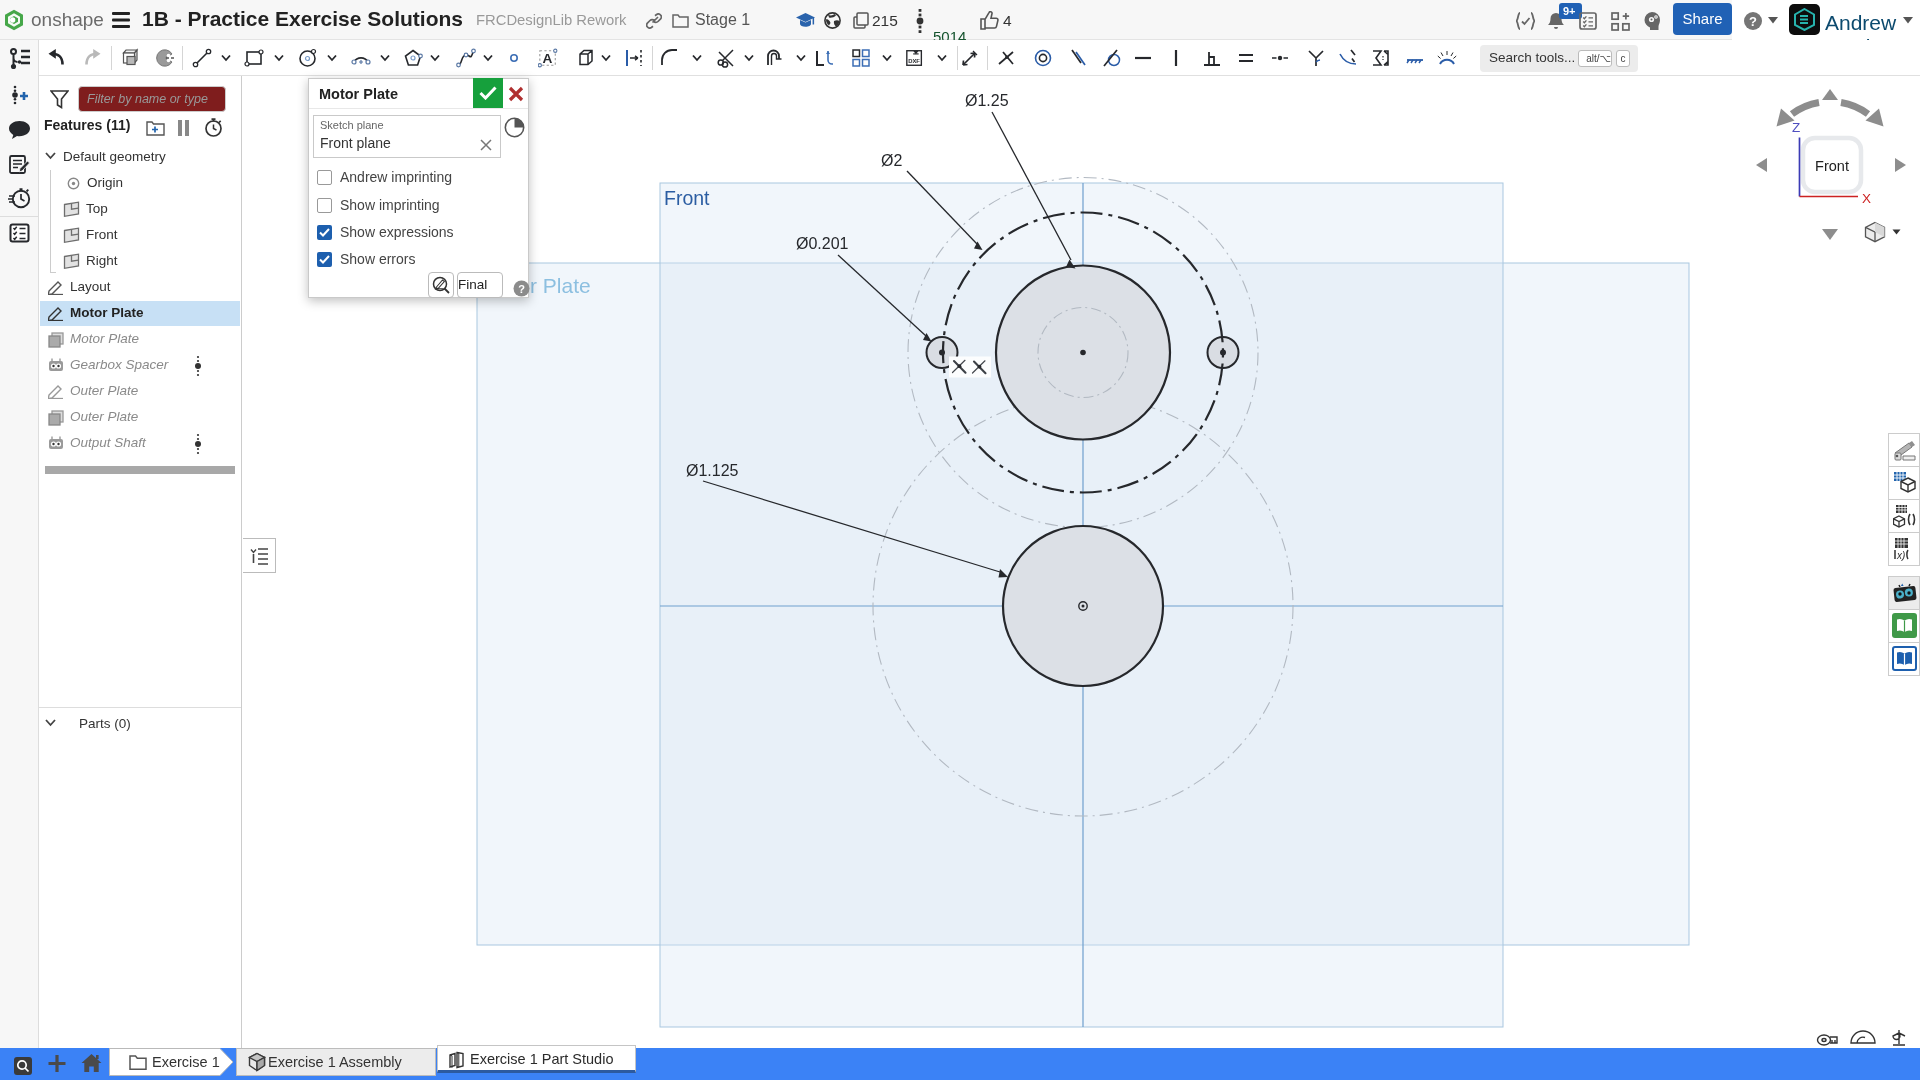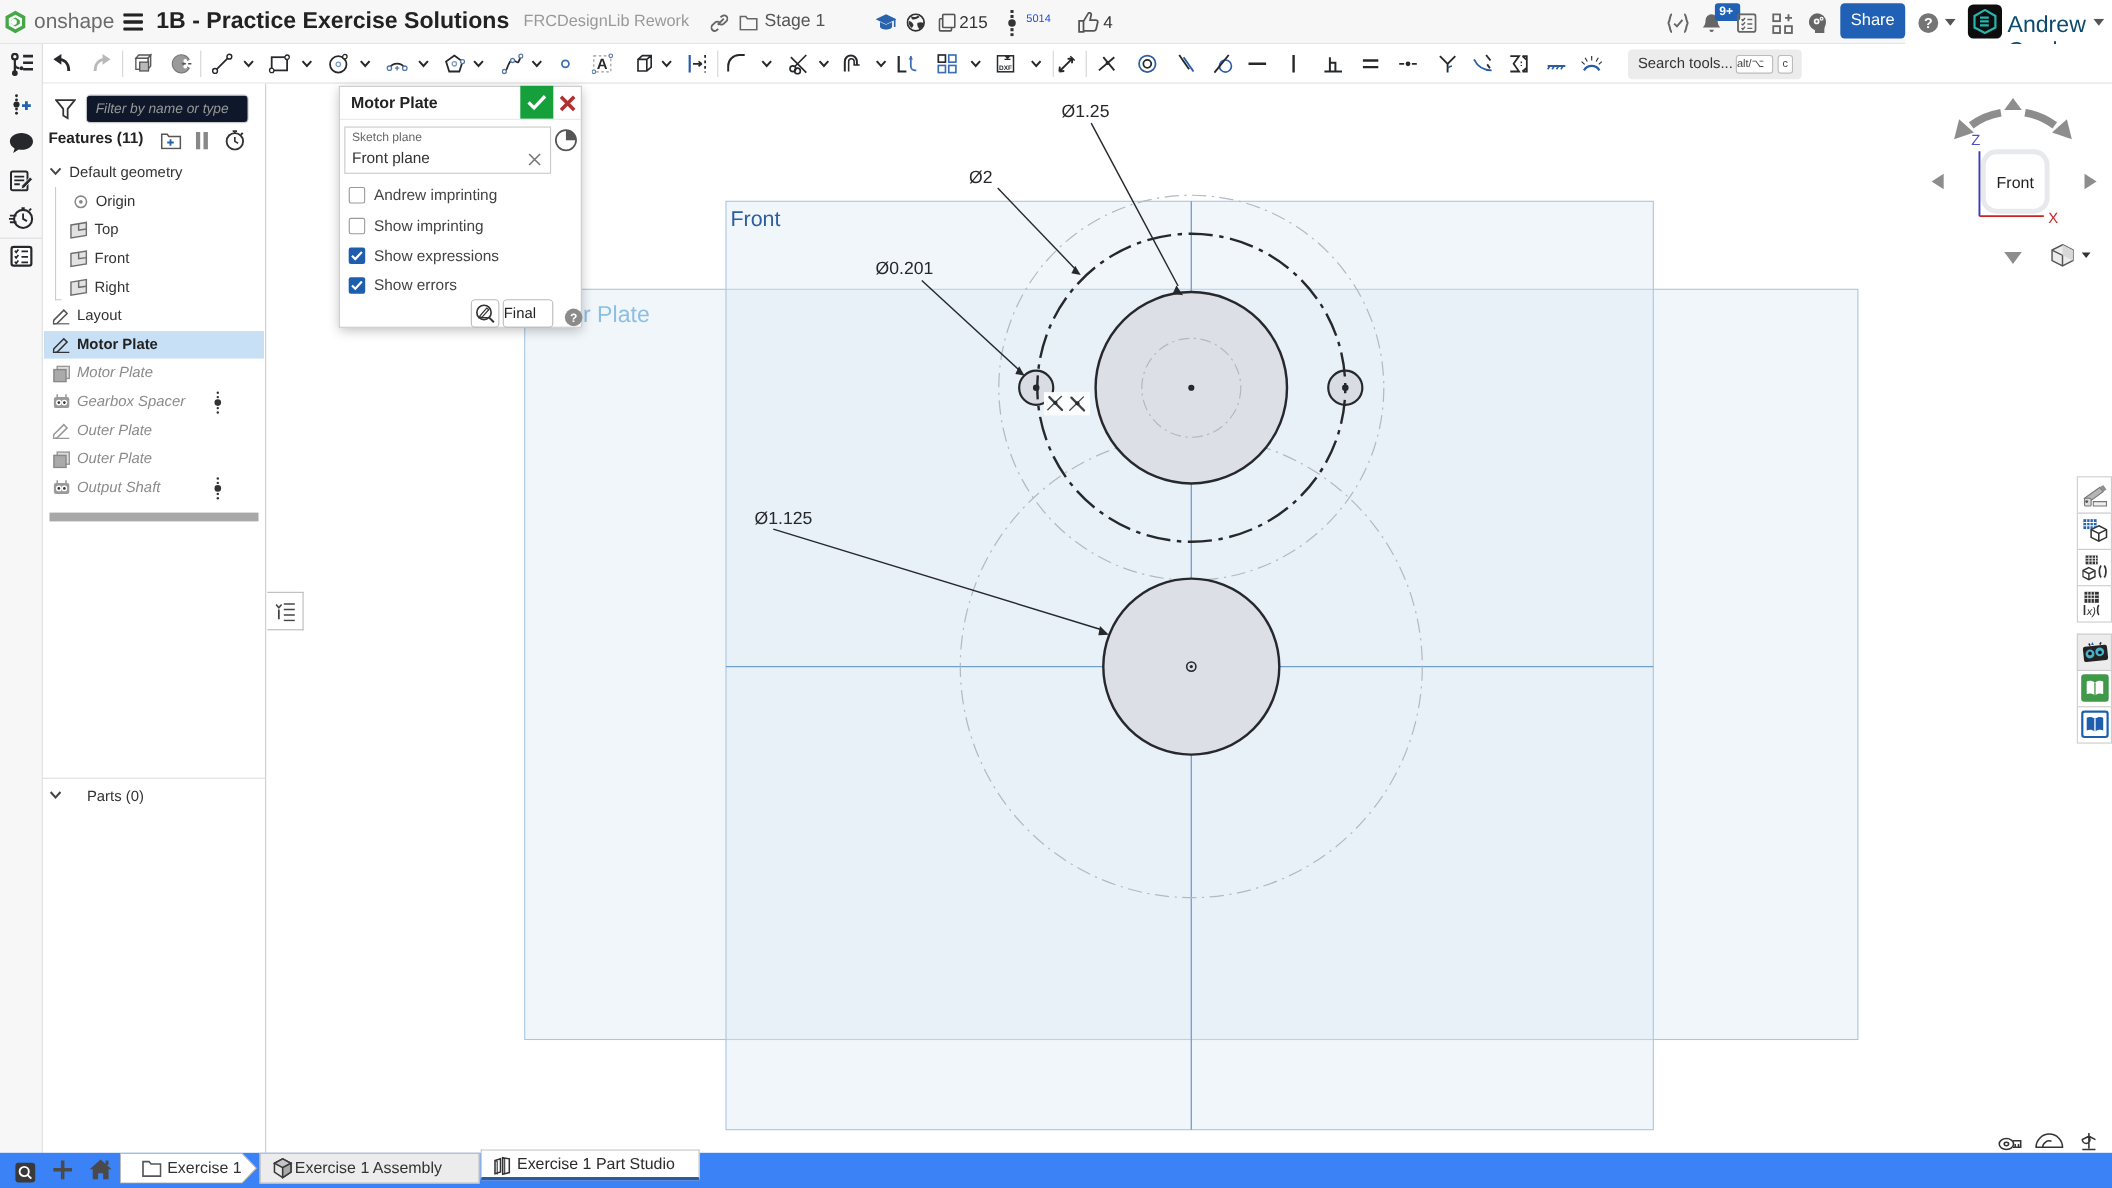--- a/index.html
+++ b/index.html
@@ -74,21 +74,21 @@
   <span class="abs" style="left:872px;top:12px;font-size:15.5px;color:#333">215</span>
   <svg class="abs" style="left:915px;top:9px" width="10" height="24" viewBox="0 0 10 24">
       <g fill="#333">
         <rect x="3.6" y="0" width="2.8" height="2.8"></rect>
         <rect x="3.6" y="4.6" width="2.8" height="2.8"></rect>
         <circle cx="5" cy="12" r="3.4"></circle>
         <rect x="3.6" y="16.6" width="2.8" height="2.8"></rect>
         <rect x="3.6" y="21.2" width="2.8" height="2.8"></rect>
       </g>
     </svg>
-  <span class="abs" style="left:933px;top:12px;font-size:10px;color:#1d4ed8">5014</span>
+  <span class="abs" style="left:933px;top:28px;font-size:15px;color:#14532d">5014</span>
   <svg class="abs" style="left:980px;top:11px" width="20" height="19" viewBox="0 0 20 19">
       <path d="M1 8 h4 v10 H1 Z M5 17 h9.5 a2 2 0 0 0 2-1.6 l1.4-6 A1.8 1.8 0 0 0 16 7.2 h-5 l.9-4.2 A1.6 1.6 0 0 0 9 1.6 L5 8.4" fill="none" stroke="#555" stroke-width="1.6"></path>
     </svg>
   <span class="abs" style="left:1003px;top:12px;font-size:15.5px;color:#333">4</span>
   <svg class="abs" style="left:1515px;top:12px" width="21" height="18" viewBox="0 0 21 18">
       <g fill="none" stroke="#666" stroke-width="1.8">
         <path d="M5 1 C2.5 1 3.5 9 1 9 C3.5 9 2.5 17 5 17 M16 1 c2.5 0 1.5 8 4 8 c-2.5 0-1.5 8-4 8"></path>
         <path d="M7 9.5 l2.5 2.5 L14.5 6"></path>
       </g>
     </svg>
@@ -336,21 +336,21 @@
       <path d="M4 12 l-2 3 M8 12 l-2 3 M12 12 l-2 3 M16 12 l-2 3" stroke="#2a5ca8" stroke-width="1.4"></path>
     </svg>
 <svg class="ti" style="left:1437px" viewBox="0 0 20 20">
       <path d="M3 16 a8 8 0 0 1 14 0" fill="none" stroke="#2a5ca8" stroke-width="2"></path>
       <g stroke="#26282c" stroke-width="1">
         <path d="M10 7 v-4 M6 8 l-2-3.5 M14 8 l2-3.5 M3.6 10.5 L.8 8 M16.4 10.5 L19.2 8"></path>
       </g>
     </svg>
 <div class="abs" style="left:1480px;top:45px;width:158px;height:27px;background:#ececec;border-radius:4px"></div>
 <span class="abs" style="left:1489px;top:50px;font-size:13.5px;color:#333">Search tools...</span>
-<span class="abs" style="left:1578px;top:50px;width:34px;height:17px;background:#fff;border:1px solid #bbb;border-radius:3px;font-size:10px;color:#444;text-align:left;line-height:15px">alt/⌥</span>
+<span class="abs" style="left:1578px;top:50px;width:34px;height:17px;background:#fff;border:1px solid #bbb;border-radius:3px;font-size:10px;color:#444;text-align:right;line-height:15px">alt/⌥</span>
 <span class="abs" style="left:1616px;top:50px;width:14px;height:17px;background:#fff;border:1px solid #bbb;border-radius:3px;font-size:10px;color:#444;text-align:center;line-height:15px">c</span>
 </div>
 
 <div id="leftrail">
   <svg class="abs" style="left:9px;top:8px" width="22" height="21" viewBox="0 0 22 21">
       <g stroke="#26282c" stroke-width="2" fill="none">
         <circle cx="4.5" cy="3.5" r="2.5"></circle>
         <path d="M4.5 6 v4 a4 4 0 0 0 4 4 M4.5 10 v8"></path>
         <circle cx="4.5" cy="18.5" r="1.6" fill="#26282c"></circle>
         <circle cx="10.5" cy="14" r="1.8" fill="#26282c" stroke="none"></circle>
@@ -388,21 +388,21 @@
       <g stroke="#26282c" stroke-width="1.5" fill="none">
         <path d="M4.5 5 l1.2 1.4 2-2.6 M4.5 10 l1.2 1.4 2-2.6 M4.5 15 l1.2 1.4 2-2.6 M10.5 5.5 h6 M10.5 10.5 h6 M10.5 15.5 h6"></path>
       </g>
     </svg>
 </div>
 
 <div id="leftpanel">
   <svg class="abs" style="left:11px;top:14px" width="19" height="19" viewBox="0 0 19 19">
       <path d="M1 1 h17 L11.5 9 v8.5 l-4-2.5 V9 Z" fill="none" stroke="#333" stroke-width="1.6"></path>
     </svg>
-  <div class="abs" style="left:39px;top:10px;width:148px;height:26px;border:1px solid #ccc;border-radius:4px;background:#0f172a">
+  <div class="abs" style="left:39px;top:10px;width:148px;height:26px;border:1px solid #ccc;border-radius:4px;background:#7f1d1d">
     <span class="abs" style="left:8px;top:5px;font-size:12.5px;font-style:italic;color:#999">Filter by name or type</span>
   </div>
   <span class="abs" style="left:5px;top:41px;font-size:14px;font-weight:bold;color:#222">Features (11)</span>
   <svg class="abs" style="left:107px;top:44px" width="19" height="16" viewBox="0 0 19 16">
       <path d="M1 2 h5 l1.5 2 H18 v11 H1 Z" fill="none" stroke="#555" stroke-width="1.4"></path>
       <path d="M6 9.5 h6 M9 6.5 v6" stroke="#2264ad" stroke-width="1.7"></path>
     </svg>
   <svg class="abs" style="left:139px;top:44px" width="12" height="16" viewBox="0 0 12 16">
       <rect width="4" height="16" fill="#888"></rect>
       <rect x="7" width="4" height="16" fill="#888"></rect>

